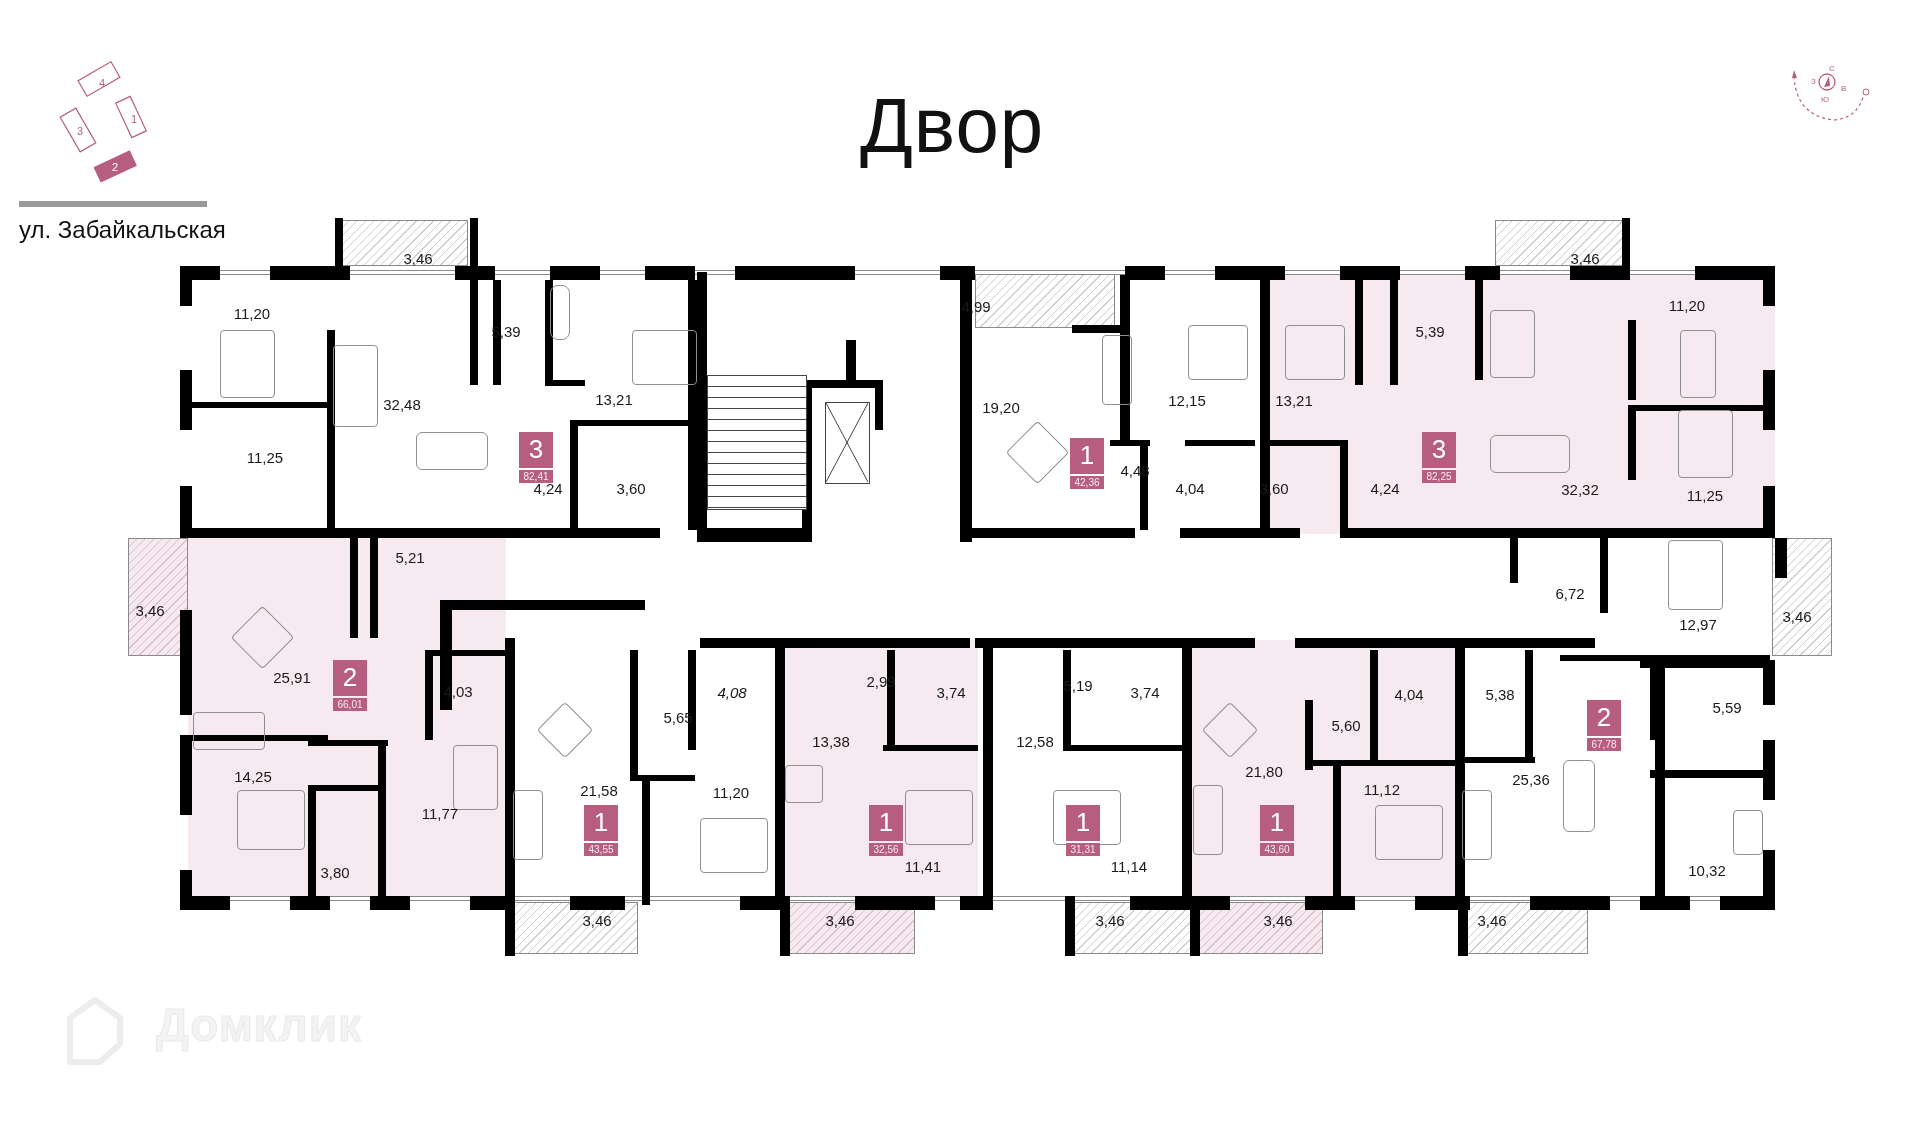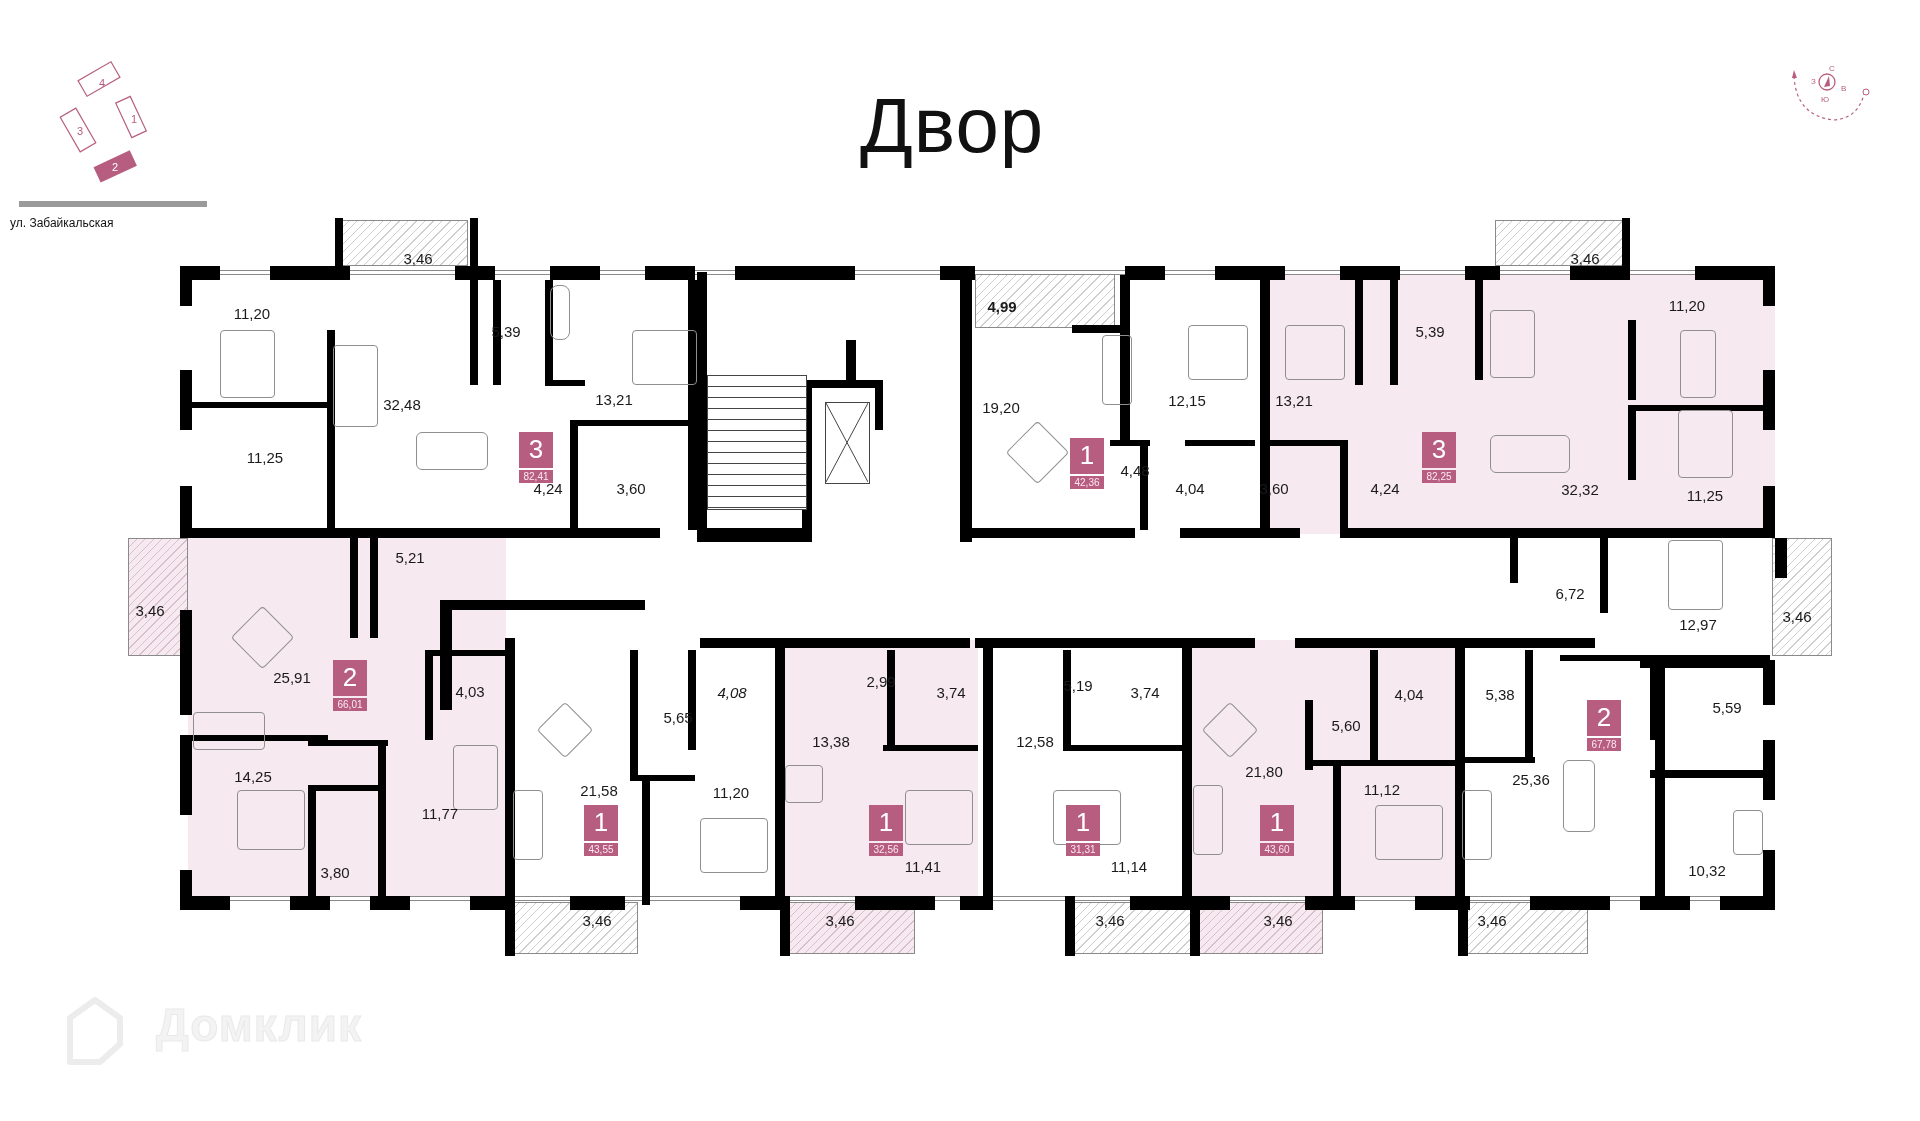--- a/index.html
+++ b/index.html
@@ -1,20 +1,20 @@
 <!DOCTYPE html>
 <html><head>
 <meta charset="utf-8">
 <style>
   html,body{margin:0;padding:0;background:#ffffff;}
   body{width:1920px;height:1121px;position:relative;overflow:hidden;font-family:"Liberation Sans","DejaVu Sans",sans-serif;color:#1a1a1a;}
   
   .yard-title{position:absolute;left:860px;top:80px;font-size:78px;font-weight:400;letter-spacing:1px;color:#111;}
   .street-bar{position:absolute;left:19px;top:201px;width:188px;height:6px;background:#9a9a9a;}
-  .street-label{position:absolute;left:10px;top:216px;font-size:12px;color:#111;}
+  .street-label{position:absolute;left:19px;top:216px;font-size:24px;color:#111;}
   .minimap{position:absolute;left:55px;top:58px;width:110px;height:125px;}
   .compass{position:absolute;left:1786px;top:58px;width:90px;height:70px;}
   
   .plan{position:absolute;left:0;top:0;width:1920px;height:1121px;}
   .room{position:absolute;box-sizing:border-box;}
   .room.pink{background:#f7e9f0;}
   .balcony{position:absolute;box-sizing:border-box;border:1.5px solid #8a8a8a;
     background:repeating-linear-gradient(135deg,#ffffff 0 5px,#cfcfcf 5px 6px);}
   .balcony.pink{background:repeating-linear-gradient(135deg,#f7e9f0 0 5px,#d9bfcb 5px 6px);}
   .wall{position:absolute;background:#000;}
@@ -300,39 +300,39 @@
 
   <span class="area" style="left:252px;top:313px;">11,20</span>
   <span class="area" style="left:265px;top:457px;">11,25</span>
   <span class="area" style="left:402px;top:404px;">32,48</span>
   <span class="area" style="left:506px;top:331px;">5,39</span>
   <span class="area" style="left:614px;top:399px;">13,21</span>
   <span class="area" style="left:548px;top:488px;">4,24</span>
   <span class="area" style="left:631px;top:488px;">3,60</span>
   <span class="area" style="left:418px;top:258px;">3,46</span>
 
-  <span class="area" style="left:1002px;top:306px;font-weight:bold;">4,99</span>
+  <span class="area" style="left:976px;top:306px;">4,99</span>
   <span class="area" style="left:1001px;top:407px;">19,20</span>
   <span class="area" style="left:1135px;top:470px;">4,48</span>
   <span class="area" style="left:1187px;top:400px;">12,15</span>
   <span class="area" style="left:1190px;top:488px;">4,04</span>
 
   <span class="area" style="left:1294px;top:400px;">13,21</span>
   <span class="area" style="left:1274px;top:488px;">3,60</span>
   <span class="area" style="left:1385px;top:488px;">4,24</span>
   <span class="area" style="left:1430px;top:331px;">5,39</span>
   <span class="area" style="left:1580px;top:489px;">32,32</span>
   <span class="area" style="left:1687px;top:305px;">11,20</span>
   <span class="area" style="left:1705px;top:495px;">11,25</span>
   <span class="area" style="left:1585px;top:258px;">3,46</span>
 
   <span class="area" style="left:150px;top:610px;">3,46</span>
   <span class="area" style="left:292px;top:677px;">25,91</span>
   <span class="area" style="left:410px;top:557px;">5,21</span>
-  <span class="area" style="left:458px;top:691px;margin-left:12px;">4,03</span>
+  <span class="area" style="left:458px;top:691px;">4,03</span>
   <span class="area" style="left:253px;top:776px;">14,25</span>
   <span class="area" style="left:335px;top:872px;">3,80</span>
   <span class="area" style="left:440px;top:813px;">11,77</span>
 
   <span class="area" style="left:599px;top:790px;">21,58</span>
   <span class="area" style="left:678px;top:717px;">5,65</span>
   <span class="area" style="left:732px;top:692px;font-style:italic;">4,08</span>
   <span class="area" style="left:731px;top:792px;">11,20</span>
   <span class="area" style="left:597px;top:920px;">3,46</span>
 

